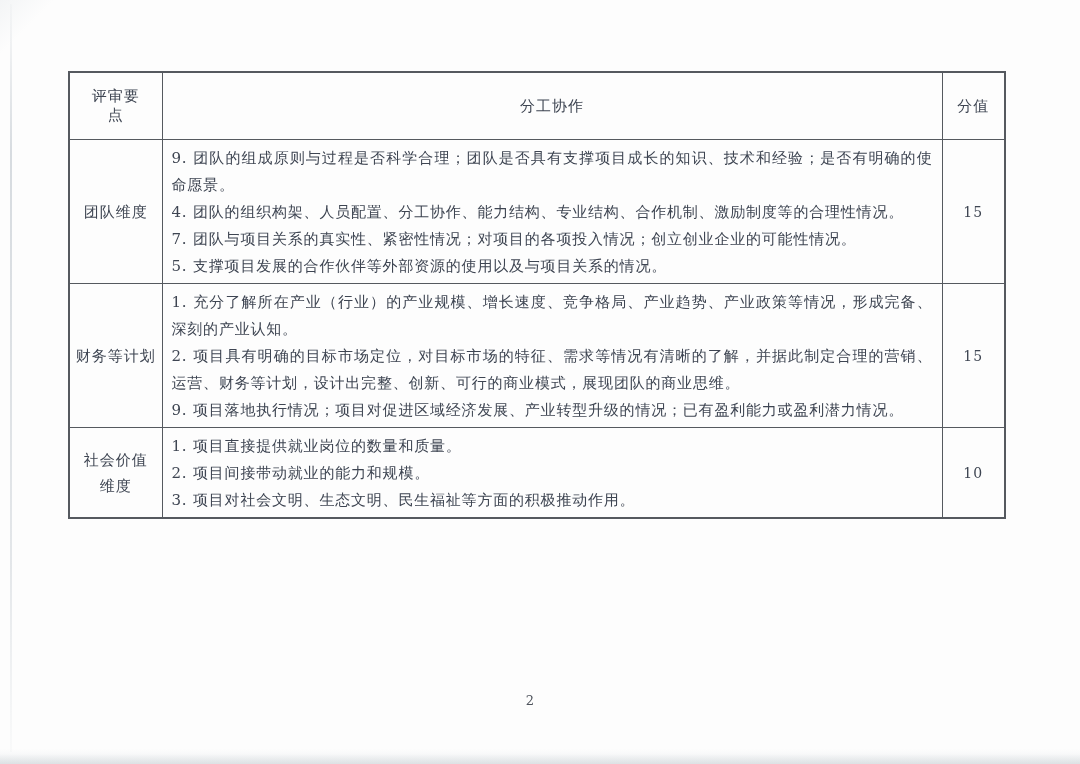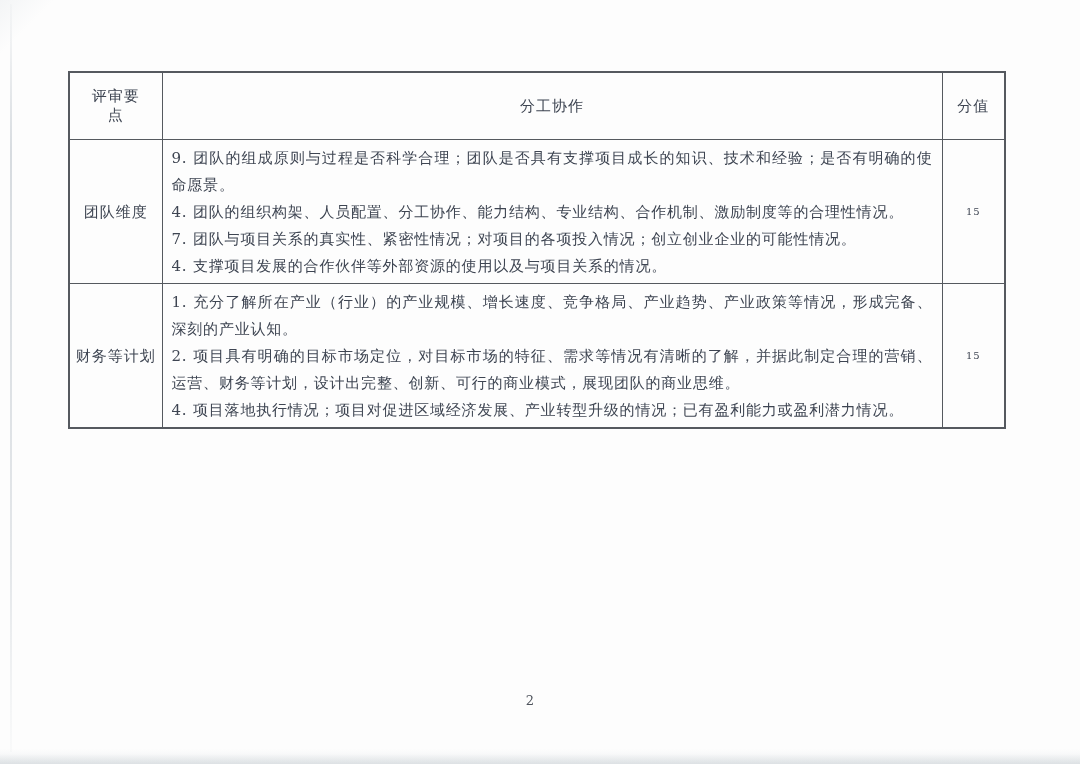--- a/index.html
+++ b/index.html
@@ -66,21 +66,21 @@
     margin: 0;
     font-size: 15px;
     line-height: 27px;
     letter-spacing: 0.8px;
     text-align: justify;
     text-justify: inter-ideograph;
   }
   td.score {
     text-align: center;
     vertical-align: middle;
-    font-size: 10px;
+    font-size: 14px;
     letter-spacing: 1px;
     padding: 0;
   }
   tr.r1 { height: 138px; }
   tr.r2 { height: 141px; }
   tr.r3 { height: 83px; }
   .page-number {
     position: absolute; top: 693px; left: 0; width: 1060px;
     text-align: center;
     font-size: 13px;
@@ -107,30 +107,40 @@
         <th class="hd">分值</th>
       </tr>
     </thead>
     <tbody>
       <tr class="r1">
         <td class="dim">团队维度</td>
         <td class="content">
           <p>9. 团队的组成原则与过程是否科学合理；团队是否具有支撑项目成长的知识、技术和经验；是否有明确的使命愿景。</p>
           <p>4. 团队的组织构架、人员配置、分工协作、能力结构、专业结构、合作机制、激励制度等的合理性情况。</p>
           <p>7. 团队与项目关系的真实性、紧密性情况；对项目的各项投入情况；创立创业企业的可能性情况。</p>
-          <p>4. 支撑项目发展的合作伙伴等外部资源的使用以及与项目关系的情况。</p>
+          <p>5. 支撑项目发展的合作伙伴等外部资源的使用以及与项目关系的情况。</p>
         </td>
         <td class="score">15</td>
       </tr>
       <tr class="r2">
         <td class="dim">财务等计划</td>
         <td class="content">
           <p>1. 充分了解所在产业（行业）的产业规模、增长速度、竞争格局、产业趋势、产业政策等情况，形成完备、深刻的产业认知。</p>
           <p>2. 项目具有明确的目标市场定位，对目标市场的特征、需求等情况有清晰的了解，并据此制定合理的营销、运营、财务等计划，设计出完整、创新、可行的商业模式，展现团队的商业思维。</p>
-          <p>4. 项目落地执行情况；项目对促进区域经济发展、产业转型升级的情况；已有盈利能力或盈利潜力情况。</p>
+          <p>9. 项目落地执行情况；项目对促进区域经济发展、产业转型升级的情况；已有盈利能力或盈利潜力情况。</p>
         </td>
         <td class="score">15</td>
+      </tr>
+      <tr class="r3">
+        <td class="dim">社会价值
+维度</td>
+        <td class="content">
+          <p>1. 项目直接提供就业岗位的数量和质量。</p>
+          <p>2. 项目间接带动就业的能力和规模。</p>
+          <p>3. 项目对社会文明、生态文明、民生福祉等方面的积极推动作用。</p>
+        </td>
+        <td class="score">10</td>
       </tr>
     </tbody>
   </table>
 
   <div class="page-number">2</div>
 </div>
 
 </body></html>

